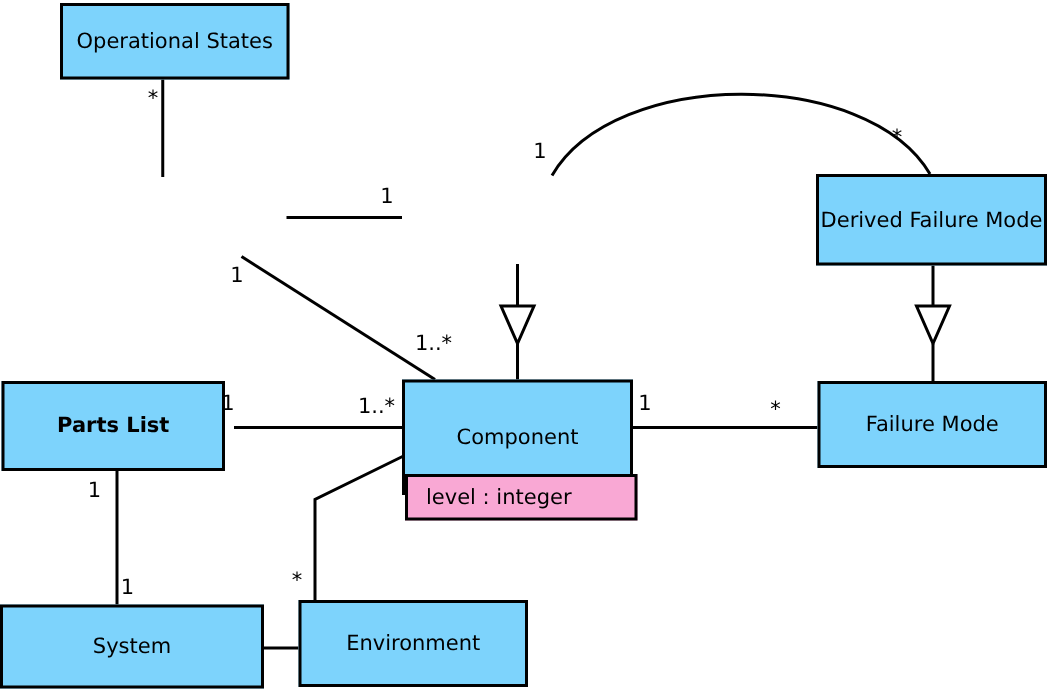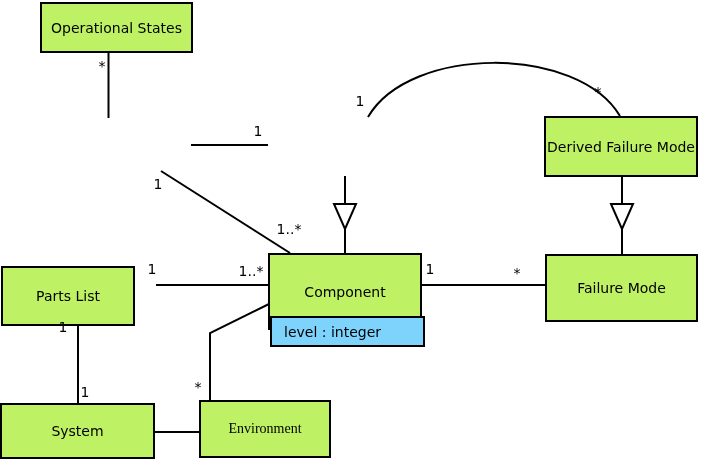--- a/index.html
+++ b/index.html
@@ -18,34 +18,34 @@
   }
   .connectors {
     position: absolute;
     left: 0; top: 0;
     width: 702px; height: 464px;
   }
   .uml-class {
     position: absolute;
     box-sizing: border-box;
     border: 2px solid #000000;
-    background: #bef264;
+    background: #7dd3fc;
     display: flex;
     align-items: center;
     justify-content: center;
     font-size: 14px;
     line-height: 1;
     white-space: nowrap;
     z-index: 2;
   }
   .uml-attr {
     position: absolute;
     box-sizing: border-box;
     border: 2px solid #000000;
-    background: #7dd3fc;
+    background: #f9a8d4;
     display: flex;
     align-items: center;
     justify-content: flex-start;
     padding-left: 12px;
     font-size: 14px;
     line-height: 1;
     white-space: nowrap;
     z-index: 3;
   }
   .mult {
@@ -94,40 +94,40 @@
   <div class="uml-class" style="left:40px; top:2px; width:153px; height:51px;">
     <span>Operational States</span>
   </div>
 
 
 
   <div class="uml-class" style="left:544px; top:116px; width:154px; height:61px;text-align:center;">
     <span>Derived Failure Mode</span>
   </div>
 
-  <div class="uml-class" style="left:1px; top:266px; width:134px; height:60px;">
+  <div class="uml-class" style="left:1px; top:254px; width:149px; height:60px;font-weight:bold;">
     <span>Parts List</span>
   </div>
 
   <div class="uml-class" style="left:268px; top:253px; width:154px; height:77px;">
     <span>Component</span>
   </div>
   <div class="uml-attr" style="left:270px; top:316px; width:155px; height:31px;">
     <span>level : integer</span>
   </div>
 
-  <div class="uml-class" style="left:545px; top:254px; width:153px; height:68px;">
+  <div class="uml-class" style="left:545px; top:254px; width:153px; height:58px;">
     <span>Failure Mode</span>
   </div>
 
-  <div class="uml-class" style="left:0px; top:403px; width:155px; height:56px;">
+  <div class="uml-class" style="left:0px; top:403px; width:176px; height:56px;">
     <span>System</span>
   </div>
 
-  <div class="uml-class" style="left:199px; top:400px; width:132px; height:58px;font-family:Liberation Serif, serif;">
+  <div class="uml-class" style="left:199px; top:400px; width:153px; height:58px;">
     <span>Environment</span>
   </div>
 
   <span class="mult" style="left:102px; top:66px;">*</span>
   <span class="mult" style="left:258px; top:131px;">1</span>
   <span class="mult" style="left:158px; top:184px;">1</span>
   <span class="mult" style="left:289px; top:229px;">1..*</span>
   <span class="mult" style="left:360px; top:101px;">1</span>
   <span class="mult" style="left:598px; top:92px;">*</span>
   <span class="mult" style="left:152px; top:269px;">1</span>

